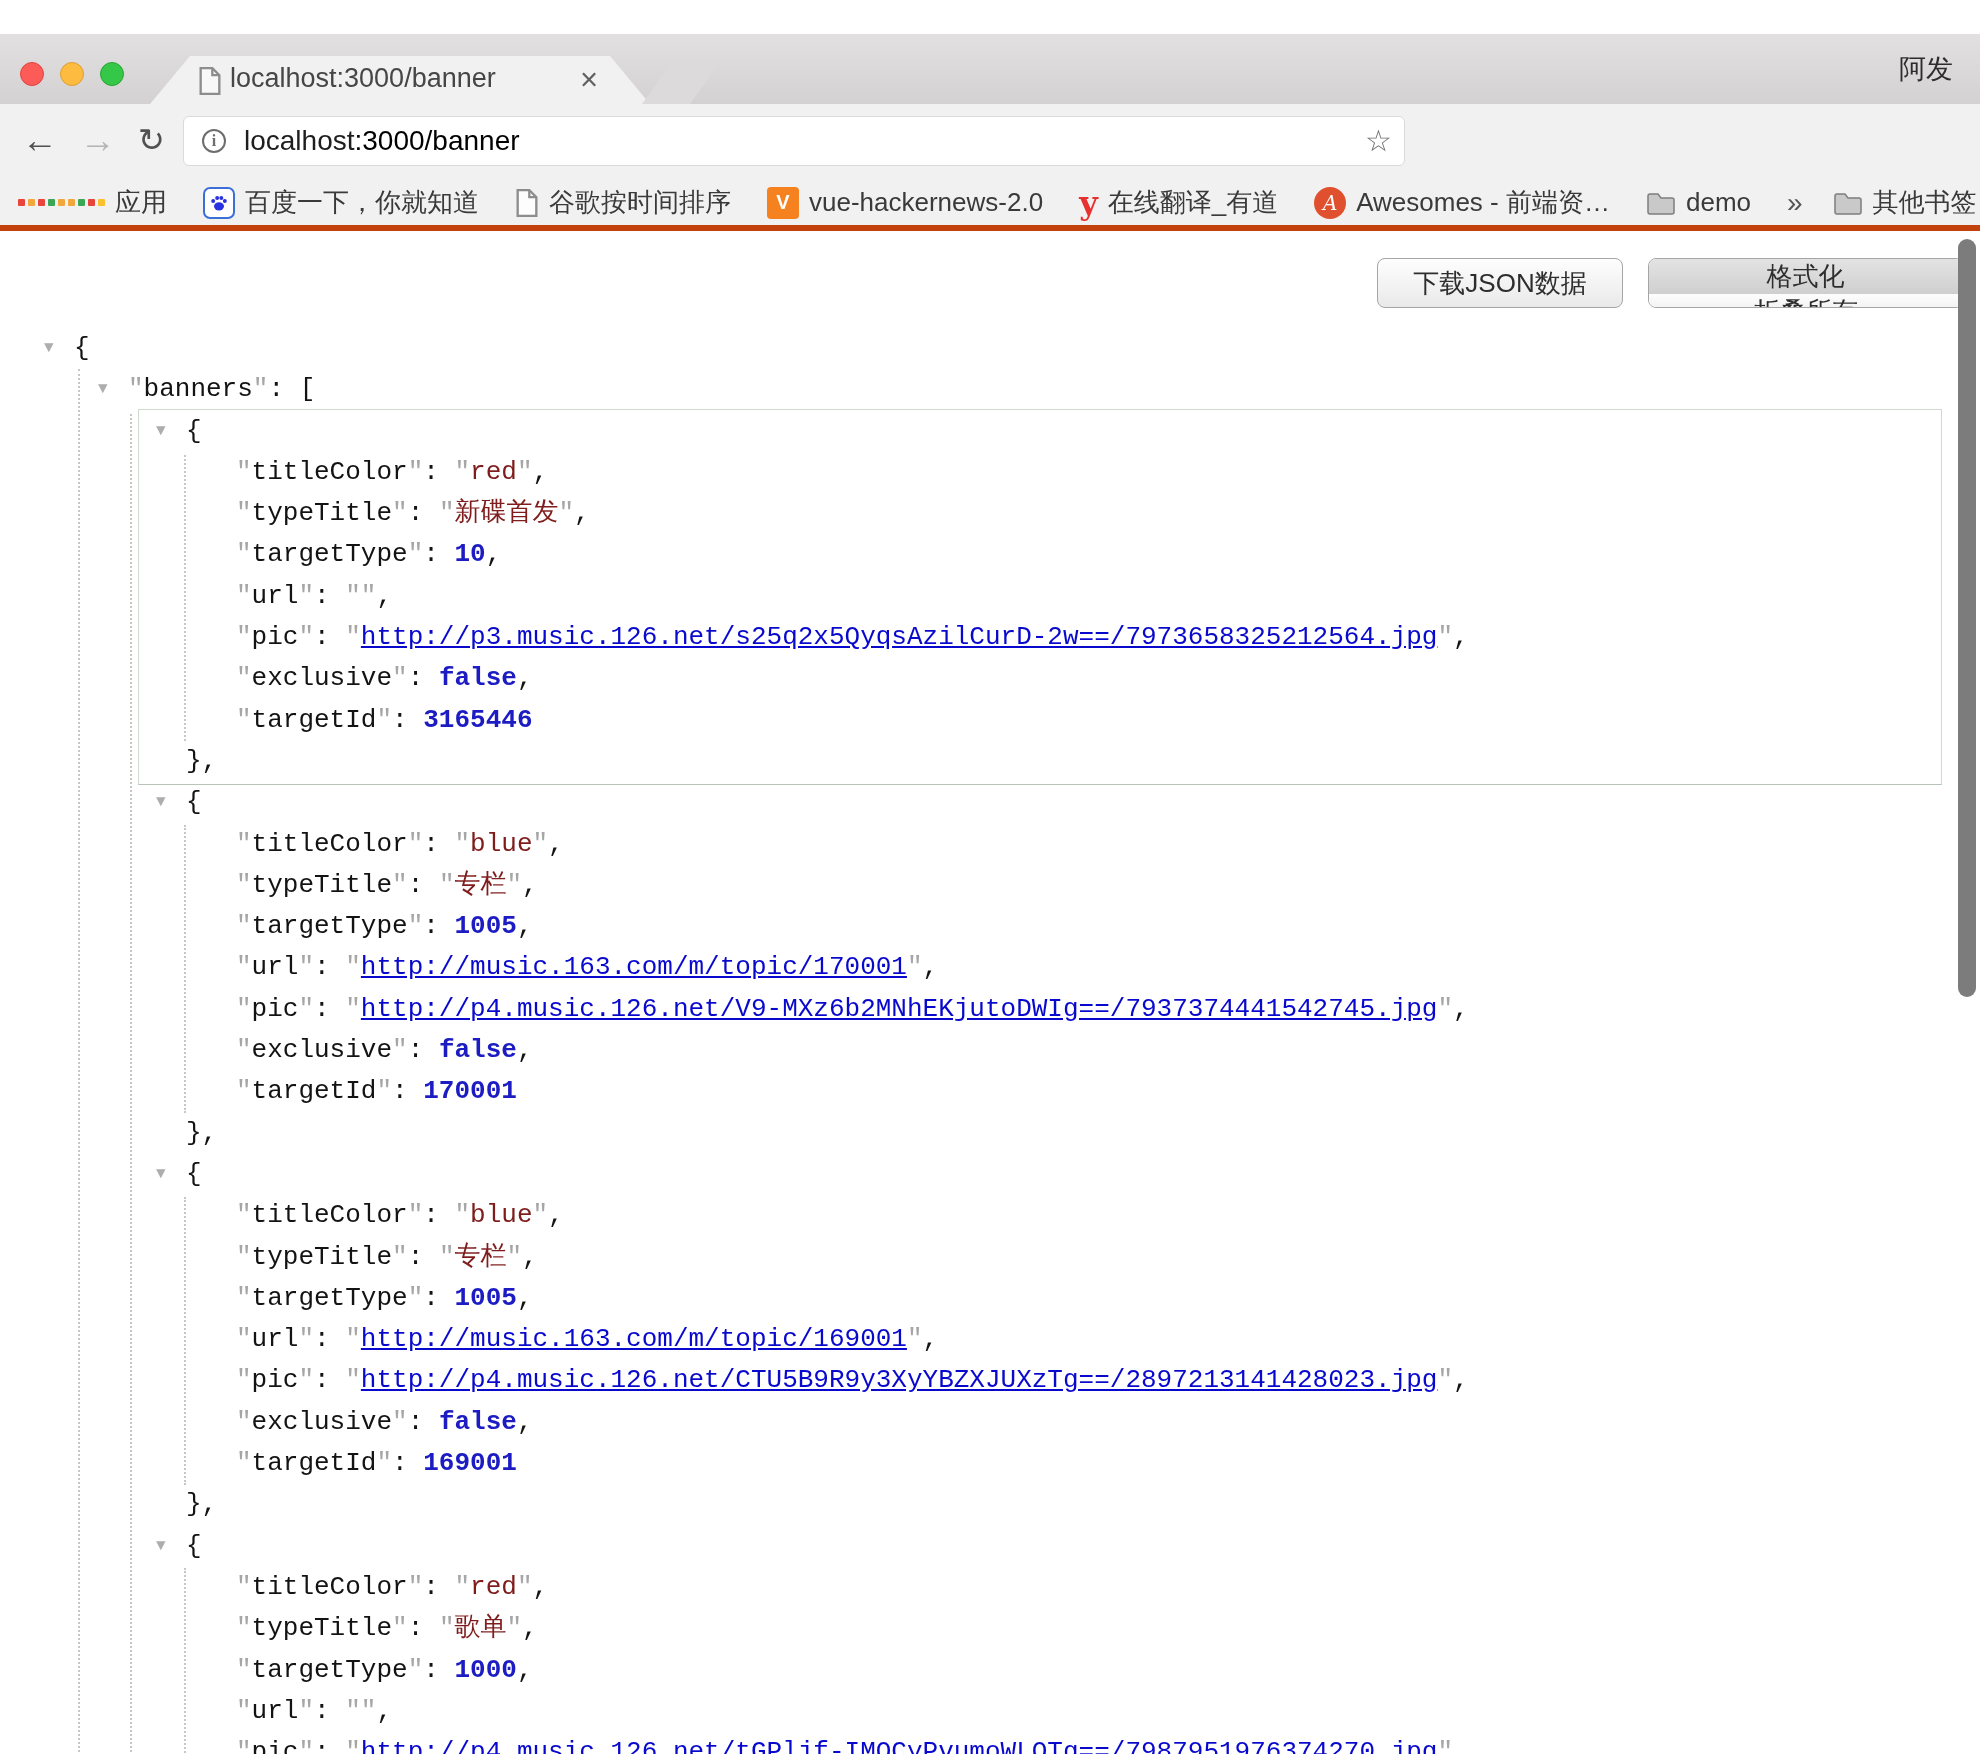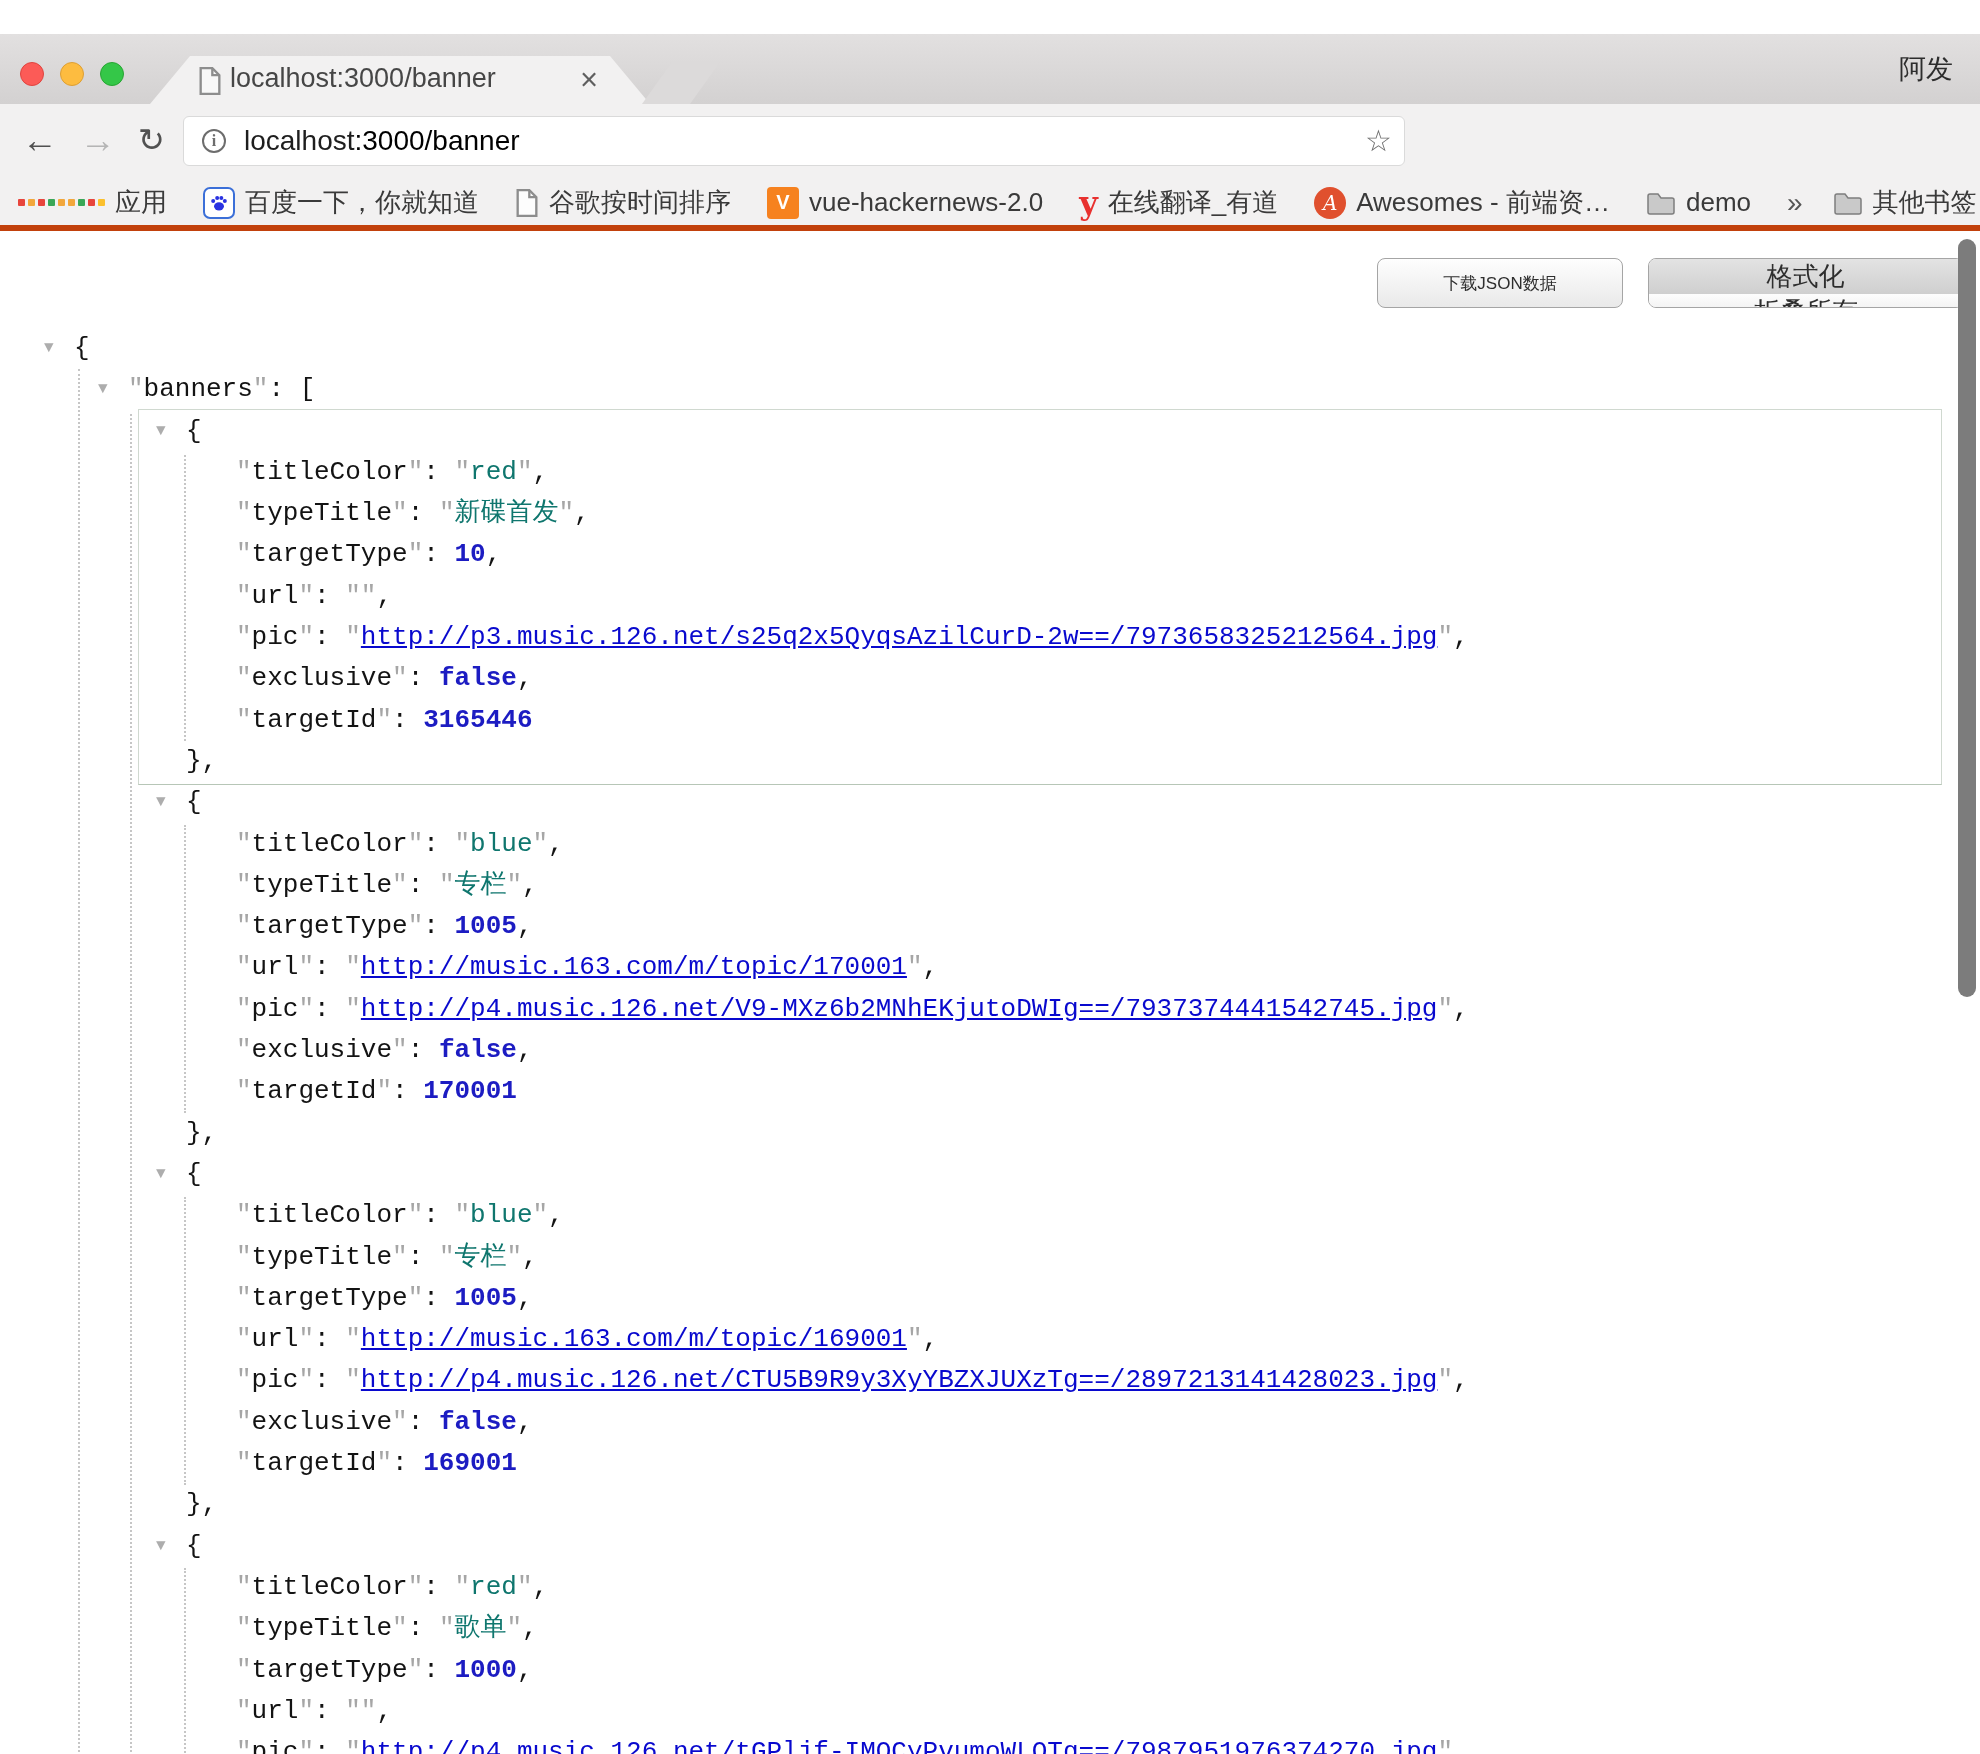--- a/index.html
+++ b/index.html
@@ -65,42 +65,42 @@
     font-size:20px;display:flex;align-items:center;justify-content:center;}
   .youdao-y{font-family:"DejaVu Serif",serif;font-weight:bold;font-size:32px;color:#e8312f;line-height:30px;}
   .awesomes-badge{width:32px;height:32px;border-radius:50%;background:#e0502e;color:#fff;
     font-family:"DejaVu Serif",serif;font-style:italic;font-size:20px;display:flex;align-items:center;justify-content:center;}
   .bm-spacer{flex:1;}
   .chevrons{color:#555;font-size:28px;margin-right:30px;}
 
   
   .content{position:absolute;left:0;top:197px;width:100%;height:1557px;background:#fff;overflow:hidden;}
   .btn{position:absolute;top:27px;height:50px;border:1px solid #a5a5a5;border-radius:8px;
-    box-sizing:border-box;font-size:17px;color:#2e2e2e;display:flex;align-items:center;
+    box-sizing:border-box;font-size:26px;color:#2e2e2e;display:flex;align-items:center;
     justify-content:center;background:linear-gradient(#fefefe,#e9e9e9);}
   .btn-download{left:1377px;width:246px;}
   .btn-group{position:absolute;left:1648px;top:27px;width:316px;height:50px;border:1px solid #a5a5a5;
     border-radius:8px;box-sizing:border-box;overflow:hidden;display:flex;flex-direction:column;}
   .btn-seg{flex:1;display:flex;align-items:center;justify-content:center;font-size:26px;color:#2e2e2e;}
   .seg-format{background:linear-gradient(#e3e3e3,#cfcfcf);border-right:1px solid #a5a5a5;}
   .seg-collapse{background:linear-gradient(#fdfdfd,#e4e4e4);}
   .scroll-thumb{position:absolute;right:4px;top:8px;width:18px;height:758px;border-radius:9px;background:#7c7c7c;}
 
   .item-box{position:absolute;left:138px;top:178px;width:1804px;height:376px;box-sizing:border-box;
     border:1px solid #d0d9d0;border-bottom-color:#b7c6b7;}
   .guide{position:absolute;border-left:2px dotted #c6c6c6;width:0;}
 
   
   #json-tree{position:absolute;left:0;top:0;width:100%;height:100%;padding-top:97px;box-sizing:border-box;
     font-family:"Liberation Mono","DejaVu Sans Mono",monospace;font-size:26px;}
   .row{height:41.3px;line-height:41.3px;white-space:pre;position:relative;}
   .lv0{padding-left:74px;}.lv1{padding-left:128px;}.lv2{padding-left:186px;}.lv3{padding-left:236px;}
   .tri{position:absolute;top:0;font-size:16px;color:#adadad;line-height:41.3px;}
   .q{color:#a6a6a6;}.k{color:#131313;}.p{color:#131313;}
-  .s{color:#0f766e;}
+  .s{color:#7f1d1d;}
   .n{color:#1c1cc2;font-weight:bold;}
   .lnk{color:#0909ce;text-decoration:underline;cursor:pointer;}
 </style>
 </head>
 <body>
 
 <div id="screen">
 
   <div class="tabstrip">
     <span class="tl tl-red"></span>

